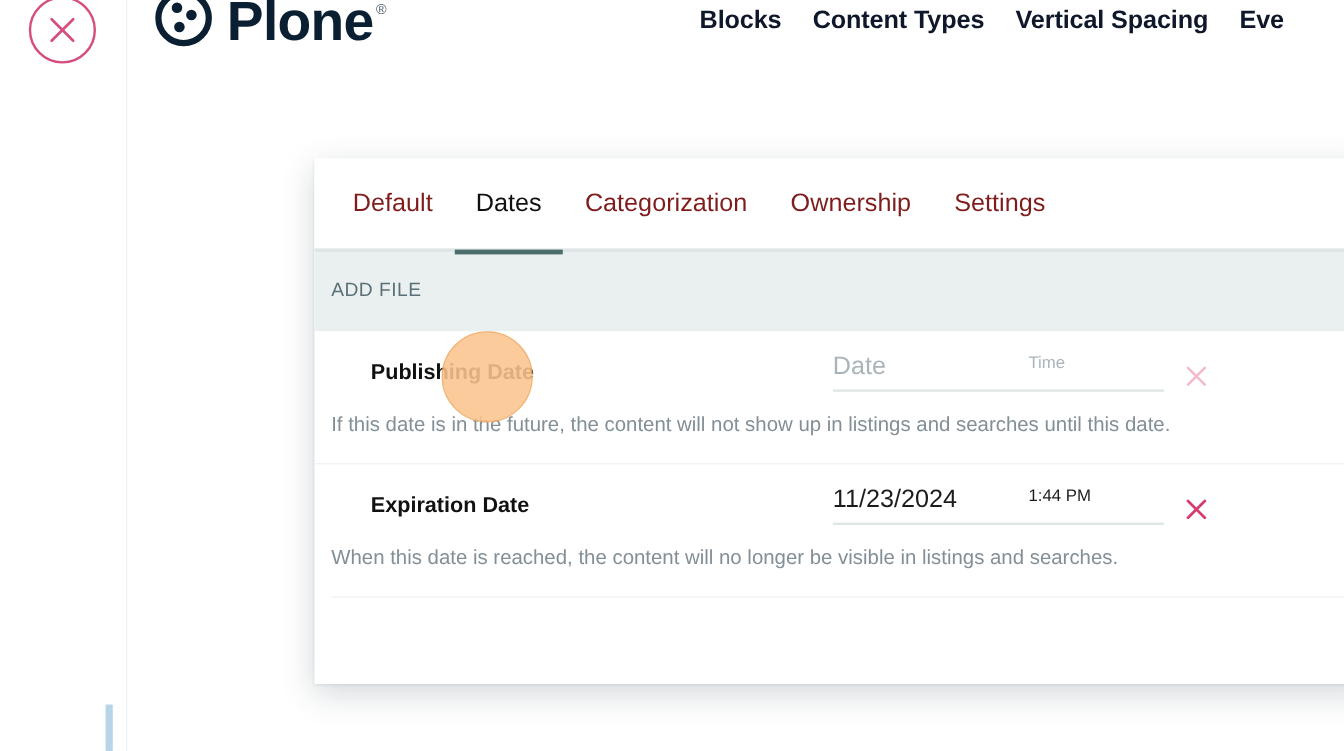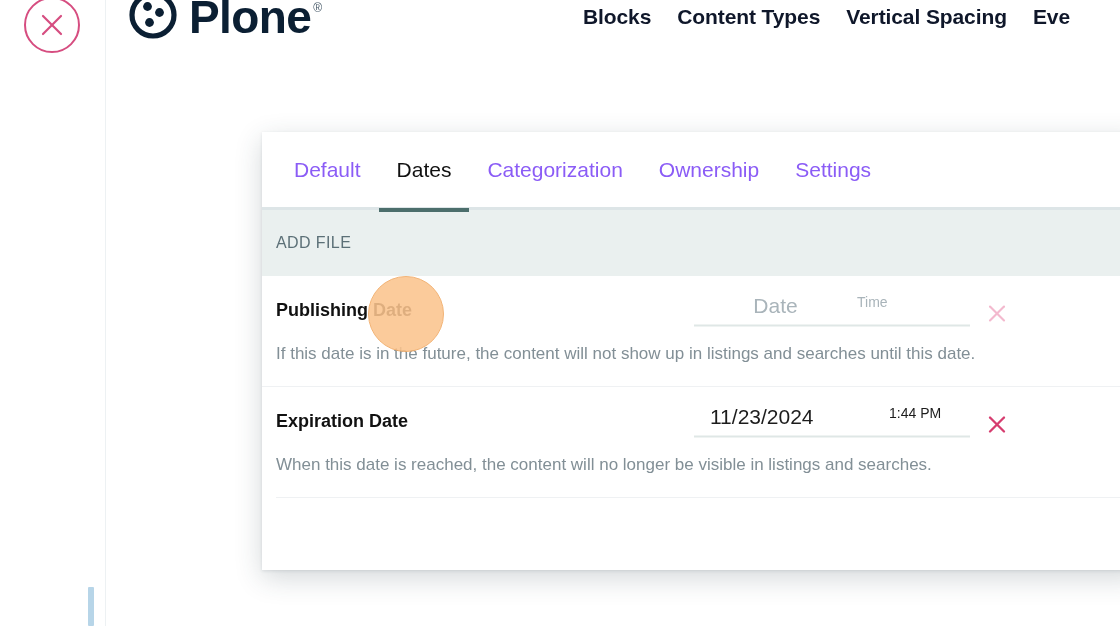--- a/index.html
+++ b/index.html
@@ -118,21 +118,21 @@
     height: 78px;
     background: #ffffff;
     display: flex;
     align-items: center;
     padding-left: 14px;
     box-sizing: border-box;
     border-bottom: 3px solid #dde5e7;
   }
   .tab {
     font-size: 21px;
-    color: #8b5cf6;
+    color: #7f1d1d;
     padding: 0 18px;
     line-height: 78px;
     height: 78px;
     cursor: pointer;
     position: relative;
     white-space: nowrap;
     font-family: "Liberation Sans", sans-serif;
   }
   .tab.active {
     color: #111111;
@@ -171,20 +171,21 @@
     display: flex;
     align-items: center;
     position: relative;
   }
   .field-label {
     font-size: 18px;
     font-weight: 700;
     color: #111111;
     width: 400px;
     font-family: "Liberation Sans", sans-serif;
+    margin-left: 33px;
   }
   .field-inputs {
     position: absolute;
     left: 418px;
     top: 50%;
     transform: translateY(-50%);
     display: flex;
     align-items: flex-end;
   }
   .datetime-wrap {
@@ -195,22 +196,22 @@
   }
   .date-part {
     font-size: 21px;
     width: 163px;
     font-family: "Liberation Sans", sans-serif;
   }
   .time-part {
     font-size: 14px;
     font-family: "Liberation Sans", sans-serif;
   }
-  .filled { color: #1c1c1c; margin-left: 16px; }
-  .empty  { color: #a9b4ba; text-align: center; }
+  .filled { color: #1c1c1c; }
+  .empty  { color: #a9b4ba; }
 
   .clear-btn {
     margin-left: 15px;
     margin-bottom: 1px;
     cursor: pointer;
     line-height: 0;
   }
 
   .help-text {
     font-size: 17px;

